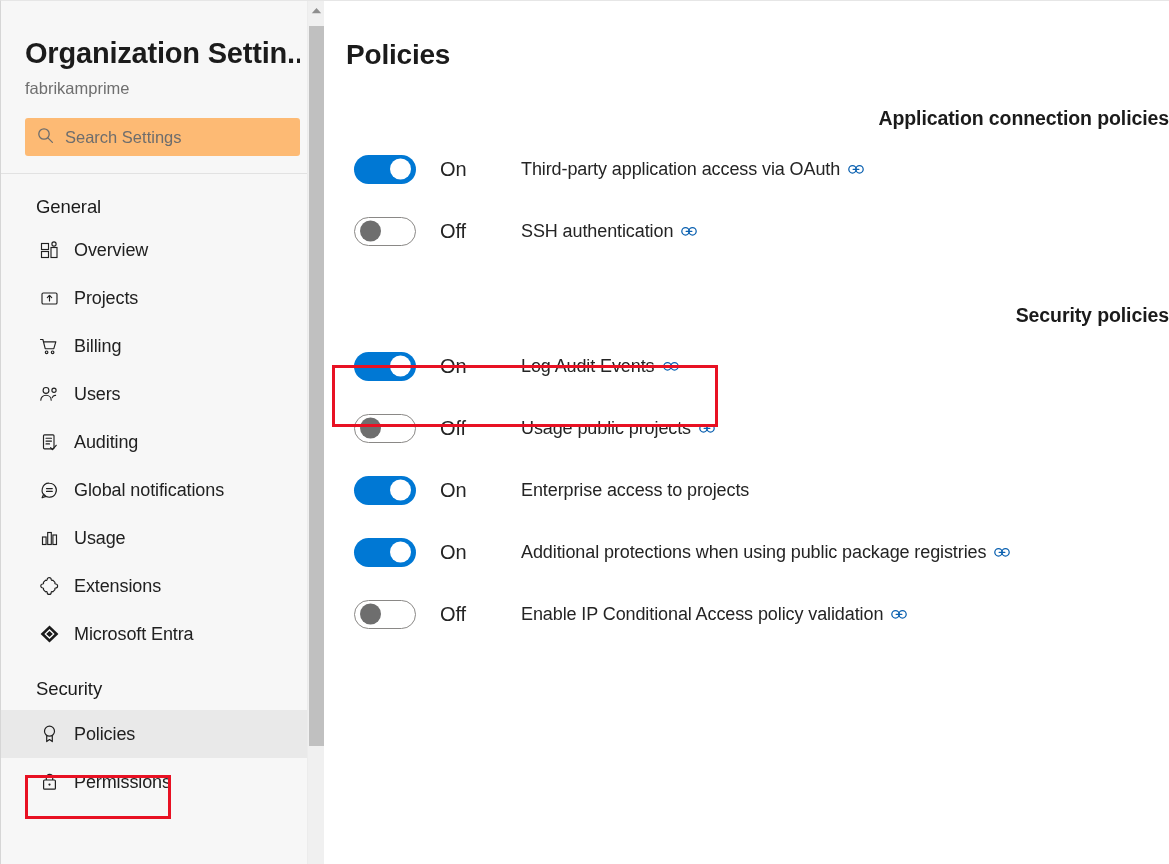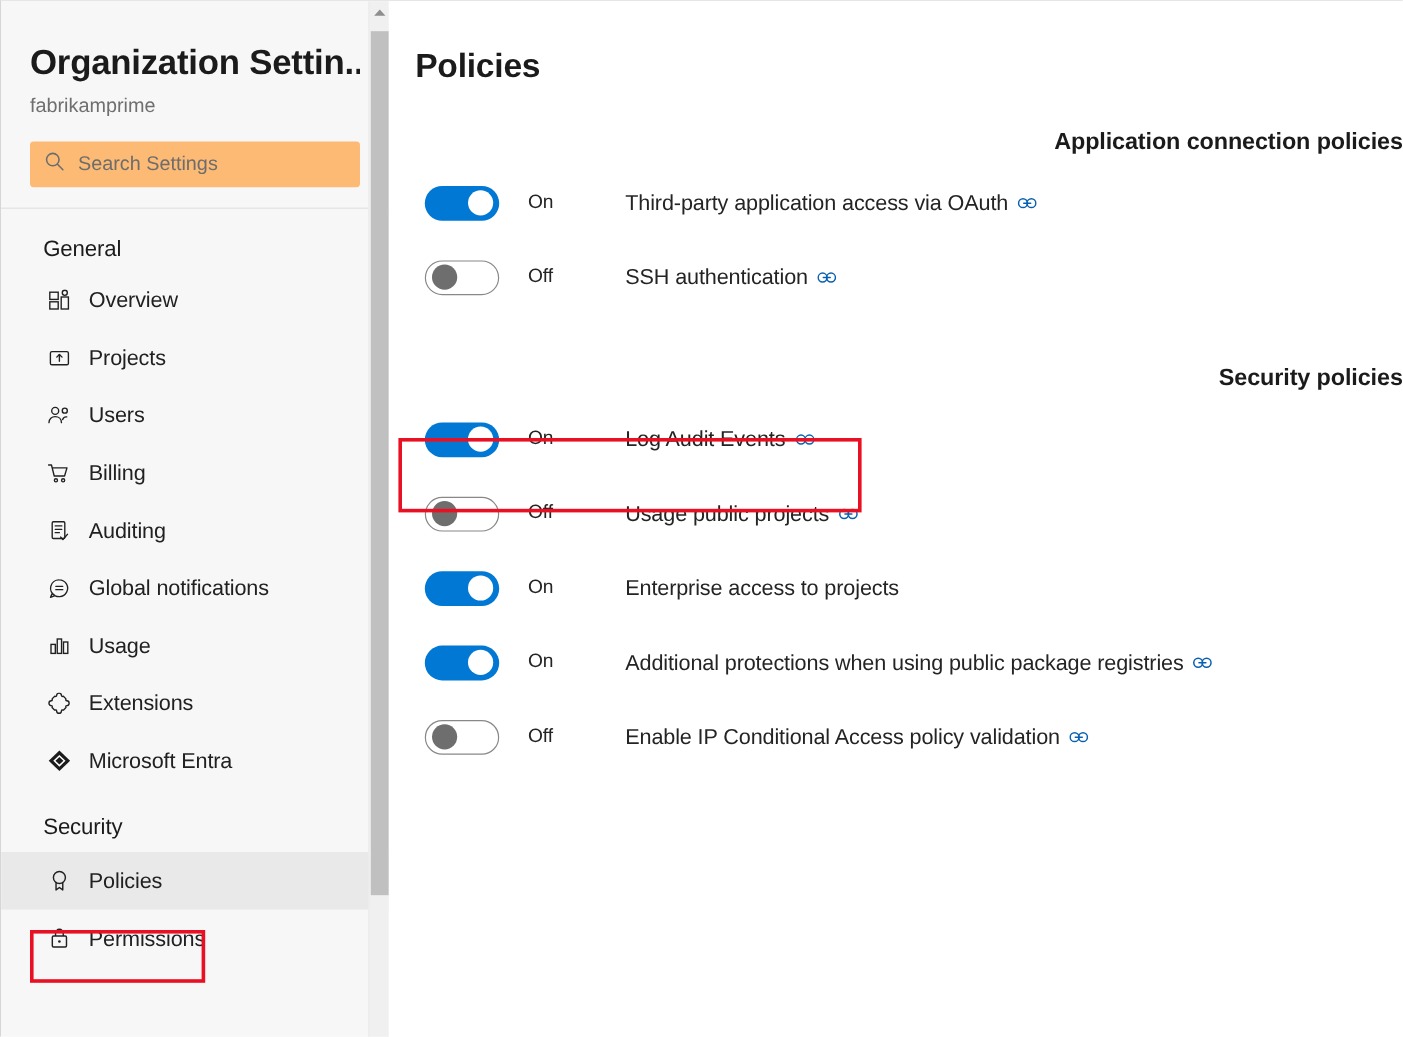--- a/index.html
+++ b/index.html
@@ -179,21 +179,21 @@
     width: 21px; height: 21px;
     border-radius: 50%;
     transform: translateY(-50%);
   }
   .toggle.on .knob { background: #ffffff; right: 5px; }
   .toggle.off .knob { background: #6e6e6e; left: 5px; }
   .state-label {
     flex: 0 0 auto;
     width: 105px;
     padding-left: 24px;
-    font-size: 16px;
+    font-size: 20px;
     color: #242424;
     letter-spacing: -0.1px;
   }
   .policy-name {
     font-size: 18px;
     color: #242424;
     letter-spacing: -0.1px;
     display: flex;
     align-items: center;
     gap: 8px;
@@ -246,38 +246,38 @@
             <line x1="9.5" y1="12" x2="9.5" y2="6.5" stroke="#212121" stroke-width="1.15" stroke-linecap="round"></line>
             <polyline points="7.3,8.6 9.5,6.4 11.7,8.6" fill="none" stroke="#212121" stroke-width="1.15" stroke-linecap="round" stroke-linejoin="round"></polyline>
           </svg>
         </span>
         <span class="lbl">Projects</span>
       </div>
 
       <div class="sb-item">
         <span class="ico">
           <svg width="20" height="19" viewBox="0 0 20 19">
+            <path d="M1.5 2.5h2.4l2.3 9.2h8.6l2-6.8H5.2" fill="none" stroke="#212121" stroke-width="1.15" stroke-linecap="round" stroke-linejoin="round"></path>
+            <circle cx="7.6" cy="15.3" r="1.3" fill="none" stroke="#212121" stroke-width="1.15"></circle>
+            <circle cx="13.6" cy="15.3" r="1.3" fill="none" stroke="#212121" stroke-width="1.15"></circle>
+          </svg>
+        </span>
+        <span class="lbl">Billing</span>
+      </div>
+
+      <div class="sb-item">
+        <span class="ico">
+          <svg width="20" height="19" viewBox="0 0 20 19">
             <circle cx="7" cy="5.4" r="2.9" fill="none" stroke="#212121" stroke-width="1.15"></circle>
             <path d="M1.8 15.2c0-3 2.3-5 5.2-5s5.2 2 5.2 5" fill="none" stroke="#212121" stroke-width="1.15" stroke-linecap="round"></path>
             <circle cx="15" cy="5.2" r="2.1" fill="none" stroke="#212121" stroke-width="1.15"></circle>
             <path d="M13.2 12.6c.6-1.6 2-2.4 3.4-2.2" fill="none" stroke="#212121" stroke-width="1.15" stroke-linecap="round"></path>
           </svg>
         </span>
         <span class="lbl">Users</span>
-      </div>
-
-      <div class="sb-item">
-        <span class="ico">
-          <svg width="20" height="19" viewBox="0 0 20 19">
-            <path d="M1.5 2.5h2.4l2.3 9.2h8.6l2-6.8H5.2" fill="none" stroke="#212121" stroke-width="1.15" stroke-linecap="round" stroke-linejoin="round"></path>
-            <circle cx="7.6" cy="15.3" r="1.3" fill="none" stroke="#212121" stroke-width="1.15"></circle>
-            <circle cx="13.6" cy="15.3" r="1.3" fill="none" stroke="#212121" stroke-width="1.15"></circle>
-          </svg>
-        </span>
-        <span class="lbl">Billing</span>
       </div>
 
       <div class="sb-item">
         <span class="ico">
           <svg width="19" height="19" viewBox="0 0 19 19">
             <rect x="3.5" y="1.8" width="10.5" height="14" rx="1" fill="none" stroke="#212121" stroke-width="1.15"></rect>
             <line x1="6" y1="5.3" x2="11.5" y2="5.3" stroke="#212121" stroke-width="1.1" stroke-linecap="round"></line>
             <line x1="6" y1="8.1" x2="11.5" y2="8.1" stroke="#212121" stroke-width="1.1" stroke-linecap="round"></line>
             <line x1="6" y1="10.9" x2="9.5" y2="10.9" stroke="#212121" stroke-width="1.1" stroke-linecap="round"></line>
             <polyline points="10.6,14.6 12.4,16.6 16.2,12.3" fill="none" stroke="#212121" stroke-width="1.2" stroke-linecap="round" stroke-linejoin="round"></polyline>

